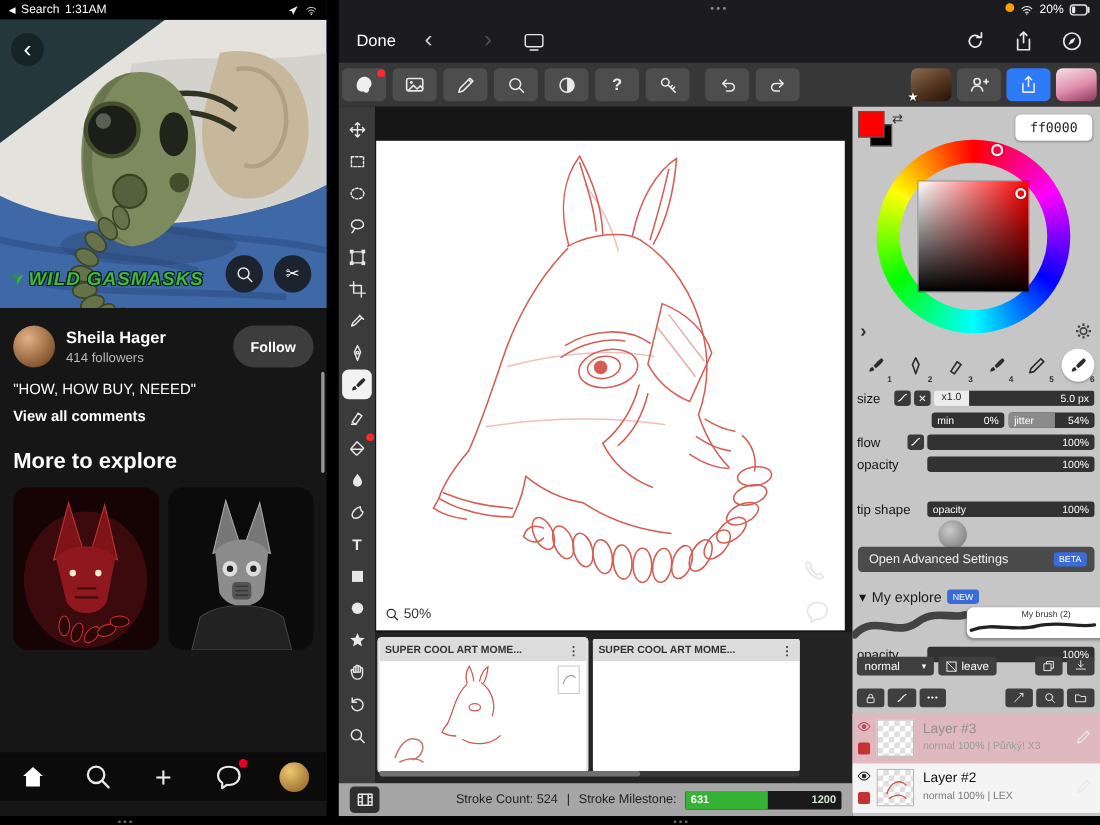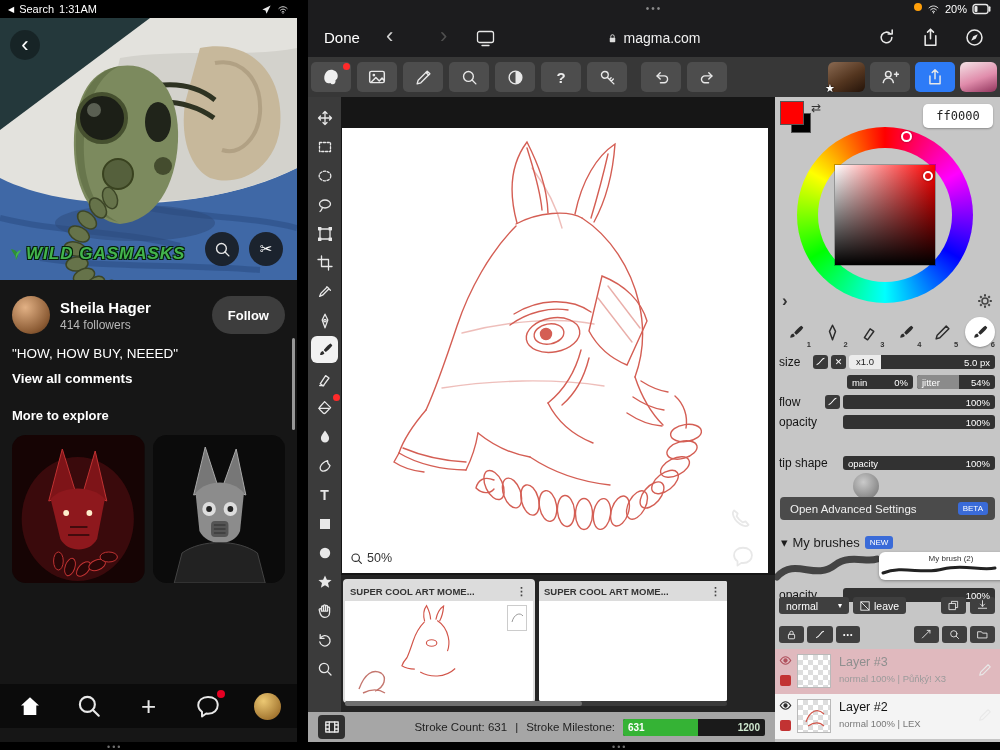--- a/index.html
+++ b/index.html
@@ -27,21 +27,21 @@
   .pfoll{font-size:12px;color:#b8b8b8;margin-top:2px}
   .follow-btn{margin-left:auto;height:38px;padding:0 16px;border-radius:19px;background:#3d3d3d;color:#fff;font-size:13px;font-weight:bold;display:flex;align-items:center}
   .pin-title{margin-top:14px;font-size:15px}
   .pin-quote{margin-top:12px;font-size:13.5px}
   .pin-comments{margin-top:10px;font-size:13.5px;font-weight:bold}
   .act-row{display:flex;align-items:center;margin-top:16px;gap:12px}
   .flex1{flex:1}
   .pill{height:40px;padding:0 18px;border-radius:20px;display:flex;align-items:center;font-size:14px}
   .pill.view{background:#3d3d3d;color:#fff}
   .pill.save{background:#e60023;color:#fff;font-weight:bold}
-  .explore-h{margin-top:22px;font-size:13px;font-weight:bold}
+  .explore-h{margin-top:22px;font-size:20px;font-weight:bold}
   .cards{display:flex;gap:8px;margin-top:12px}
   .card{flex:1;height:148px;border-radius:14px;overflow:hidden;background:#111}
   .pa-scroll{position:absolute;right:2px;top:338px;width:3px;height:92px;border-radius:2px;background:rgba(220,220,220,.65)}
   .pin-nav{position:absolute;left:0;right:0;bottom:14px;height:44px;background:#0b0b0b;display:flex;align-items:center;justify-content:space-around}
   .nav-it{position:relative;display:flex;align-items:center;justify-content:center;width:40px;height:40px}
   .nav-avatar{width:27px;height:27px;border-radius:50%;background:radial-gradient(circle at 35% 30%,#ecc873,#8a5a1a)}
   .reddot{position:absolute;width:8px;height:8px;border-radius:50%;background:#e60023}
 
   
   .sf{position:absolute;left:308px;top:0;width:692px;height:742px;background:#1c1c1e;color:#fff}
@@ -313,27 +313,20 @@
     <div class="sf-nav">
       <span class="done">Done</span>
       <span class="nav-chev" style="left:78px">‹</span>
       <span class="nav-chev" style="left:132px;color:#4f4f4f">›</span>
       <span class="abs" style="left:168px;top:10px">
           <svg class="ic" width="19" height="17" viewBox="0 0 19 17" stroke="#d0d0d0">
             <rect x="1.5" y="1.5" width="16" height="11" rx="2"></rect>
             <path d="M6 15.5h7"></path>
           </svg>
         </span>
-      <div class="url">
-        <svg width="11" height="13" viewBox="0 0 16 16">
-            <rect x="4" y="7" width="8" height="6.5" rx="1" fill="#ddd"></rect>
-            <path d="M5.5 7V5a2.5 2.5 0 0 1 5 0v2" fill="none" stroke="#ddd" stroke-width="1.4"></path>
-          </svg>
-        <span>magma.com</span>
-      </div>
       <span class="abs" style="right:104px;top:8px">
           <svg class="ic" width="19" height="19" viewBox="0 0 16 16" stroke="#d0d0d0">
             <path d="M12.5 8a4.5 4.5 0 1 1-1.3-3.2"></path>
             <path d="M12.8 1.6v3.4H9.4"></path>
           </svg>
         </span>
       <span class="abs" style="right:60px;top:7px">
           <svg class="ic" width="19" height="21" viewBox="0 0 16 16" stroke="#d0d0d0">
             <path d="M3.5 6.5v8h9v-8"></path>
             <path d="M8 1v8M8 1 5.5 3.5M8 1l2.5 2.5"></path>
@@ -640,21 +633,21 @@
         </div>
     </div>
 
     <div class="mg-status">
       <span class="film-btn">
           <svg class="ic" width="16" height="16" viewBox="0 0 16 16">
             <rect x="1.8" y="3" width="12.4" height="10"></rect>
             <path d="M5.3 3v10M10.7 3v10M1.8 6h3.5M1.8 10h3.5M10.7 6h3.5M10.7 10h3.5"></path>
           </svg>
         </span>
-      <span style="margin-left:auto">Stroke Count: 631</span>
+      <span style="margin-left:auto">Stroke Count: 524</span>
       <span>|</span>
       <span>Stroke Milestone:</span>
       <span class="milestone">
         <span class="fill" style="width: 52.5833%;"></span>
         <b class="cur">631</b>
         <b class="mx">1200</b>
       </span>
     </div>
 
     <aside class="mg-panel">
@@ -773,21 +766,21 @@
       </div>
       <span class="abs" style="left:78px;top:376px;width:26px;height:26px;border-radius:50%;background:radial-gradient(circle at 40% 35%,#cacaca,#6f6f6f)"></span>
 
       <div class="adv-btn">
         <span>Open Advanced Settings</span>
         <span class="badge">BETA</span>
       </div>
 
       <div class="mb-head">
         <span>▾</span>
-        <span>My brushes</span>
+        <span>My explore</span>
         <span class="badge">NEW</span>
       </div>
       <svg class="abs" style="left:0;top:456px" width="104" height="30" viewBox="0 0 104 30">
           <path d="M2 24 C20 4 40 28 60 12 C75 1 92 10 102 6" fill="none" stroke="#2b2b2b" stroke-width="7" stroke-linecap="round" opacity=".85"></path>
         </svg>
       <div class="mybrush-pill">
         <b>My brush (2)</b>
         <svg width="120" height="14" viewBox="0 0 120 14">
             <path d="M4 10 C24 2 44 12 64 6 C84 1 102 8 116 5" fill="none" stroke="#222" stroke-width="3" stroke-linecap="round"></path>
           </svg>

